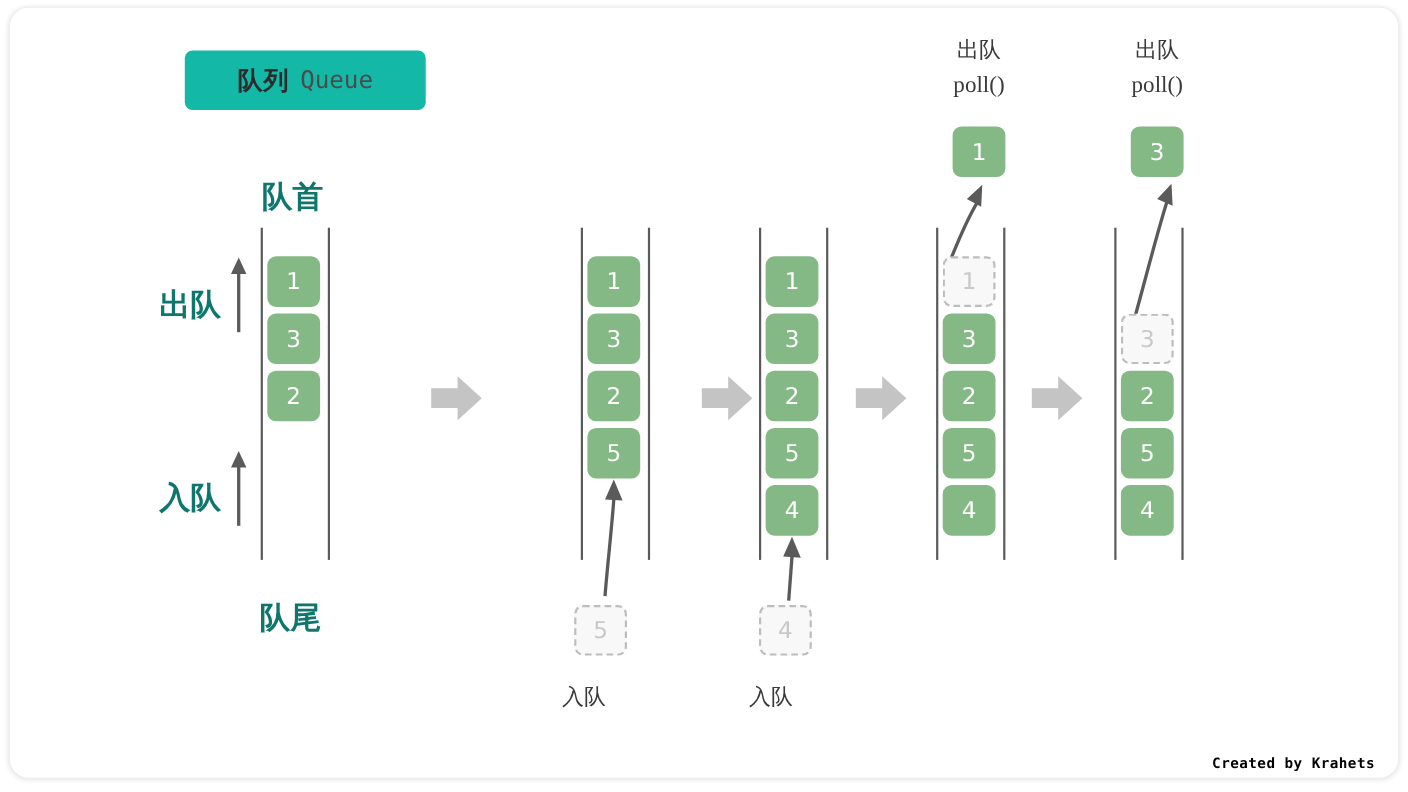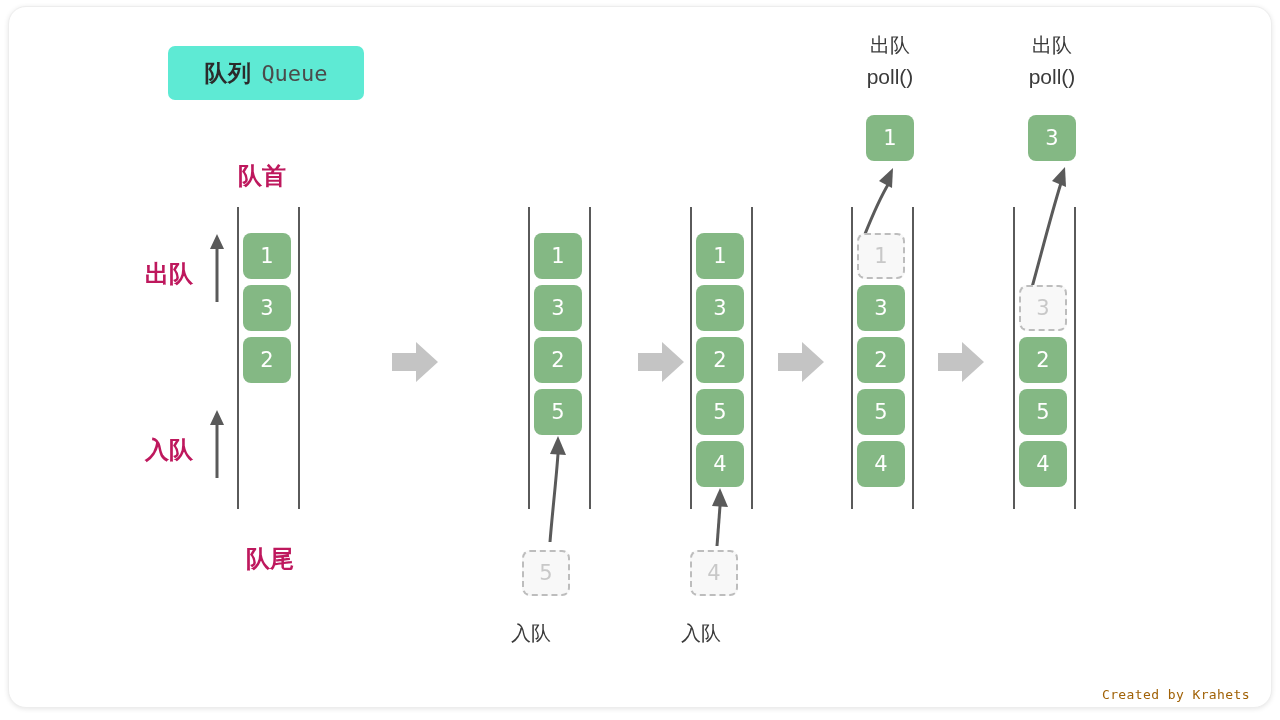--- a/index.html
+++ b/index.html
@@ -30,23 +30,23 @@
     border: 1px solid #ededed;
     border-radius: 18px;
     box-shadow: 0 1px 5px rgba(0,0,0,0.10);
   }
   .abs { position: absolute; }
 
   
   .title-badge {
     left: 168px;
     top: 46px;
-    width: 196px;
+    width: 219px;
     height: 54px;
-    background: #5eead4;
+    background: #14b8a6;
     border-radius: 7px;
     display: flex;
     align-items: center;
     justify-content: center;
     gap: 10px;
   }
   .title-cn {
     font-family: "DejaVu Sans", sans-serif;
     font-size: 23px;
     font-weight: bold;
@@ -85,68 +85,69 @@
   }
   .cell.ghost {
     background: #f8f8f8;
     color: #c8c8c8;
     border: 2px dashed #bdbdbd;
   }
 
   
   .lbl-cn {
     font-family: "DejaVu Sans", sans-serif;
-    font-size: 24px;
+    font-size: 28px;
     font-weight: bold;
-    color: #be185d;
+    color: #0f766e;
     white-space: nowrap;
   }
   .op-label {
     text-align: center;
     white-space: nowrap;
     line-height: 1.55;
   }
   .op-label .op-cn {
     font-family: "DejaVu Sans", sans-serif;
     font-size: 20px;
     color: #3a3a3a;
     display: block;
   }
   .op-label .op-code {
-    font-family: Liberation Sans, sans-serif;
+    font-family: Liberation Serif, serif;
     font-size: 21px;
     color: #3a3a3a;
     display: block;
   }
   .op-label .op-arg { color: #3f9142; font-weight: bold; }
 
   .watermark {
     right: 30px;
     bottom: 18px;
     font-family: "DejaVu Sans Mono", monospace;
     font-size: 13px;
-    color: #a16207;
+    color: #000000;
     letter-spacing: 0.4px;
+    font-weight: bold;
   }
 
   svg { overflow: visible; }
 </style>
 </head>
 <body>
 
 <div id="canvas">
   <div class="frame"></div>
 
   <div class="abs title-badge">
     <span class="title-cn">队列</span>
     <span class="title-en">Queue</span>
   </div>
 
   <div class="abs lbl-cn" style="left:238px; top:160px;">队首</div>
-  <div class="abs lbl-cn" style="left:246px; top:543px;">队尾</div>
+  <div class="abs lbl-cn" style="left:236px; top:543px;">队尾</div>
 
   <div class="abs lbl-cn" style="left:145px; top:258px;">出队</div>
   <svg class="abs" style="left:206px; top:232px;" width="22" height="70">
     <line x1="11" y1="70" x2="11" y2="14" stroke="#5a5a5a" stroke-width="3"></line>
     <polygon points="11,2 4,17 18,17" fill="#5a5a5a"></polygon>
   </svg>
 
   <div class="abs lbl-cn" style="left:145px; top:434px;">入队</div>
   <svg class="abs" style="left:206px; top:408px;" width="22" height="70">
     <line x1="11" y1="70" x2="11" y2="14" stroke="#5a5a5a" stroke-width="3"></line>

